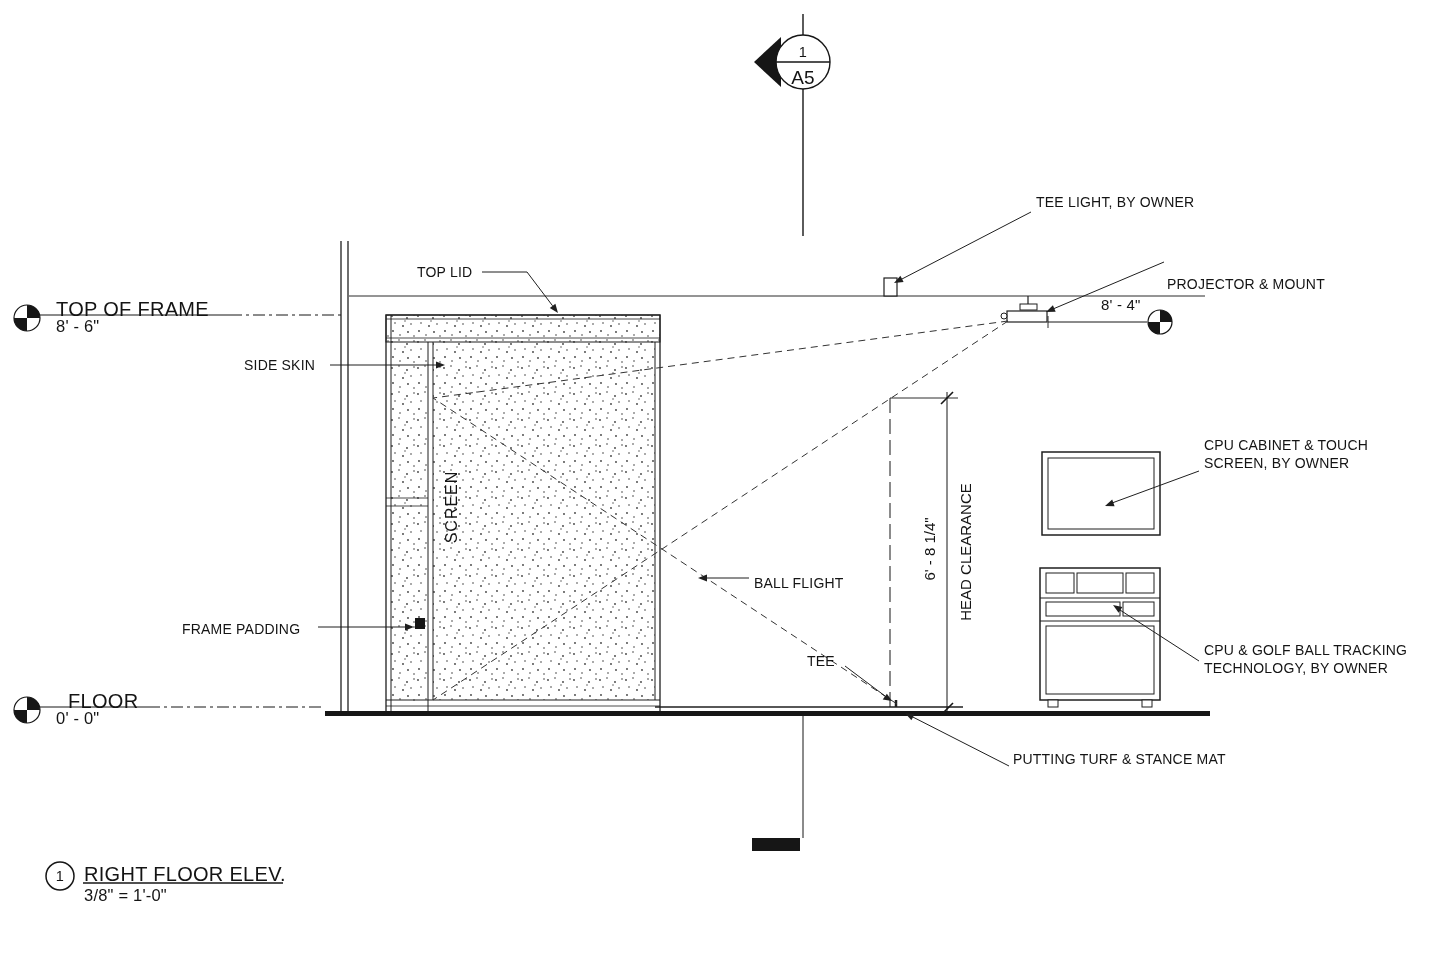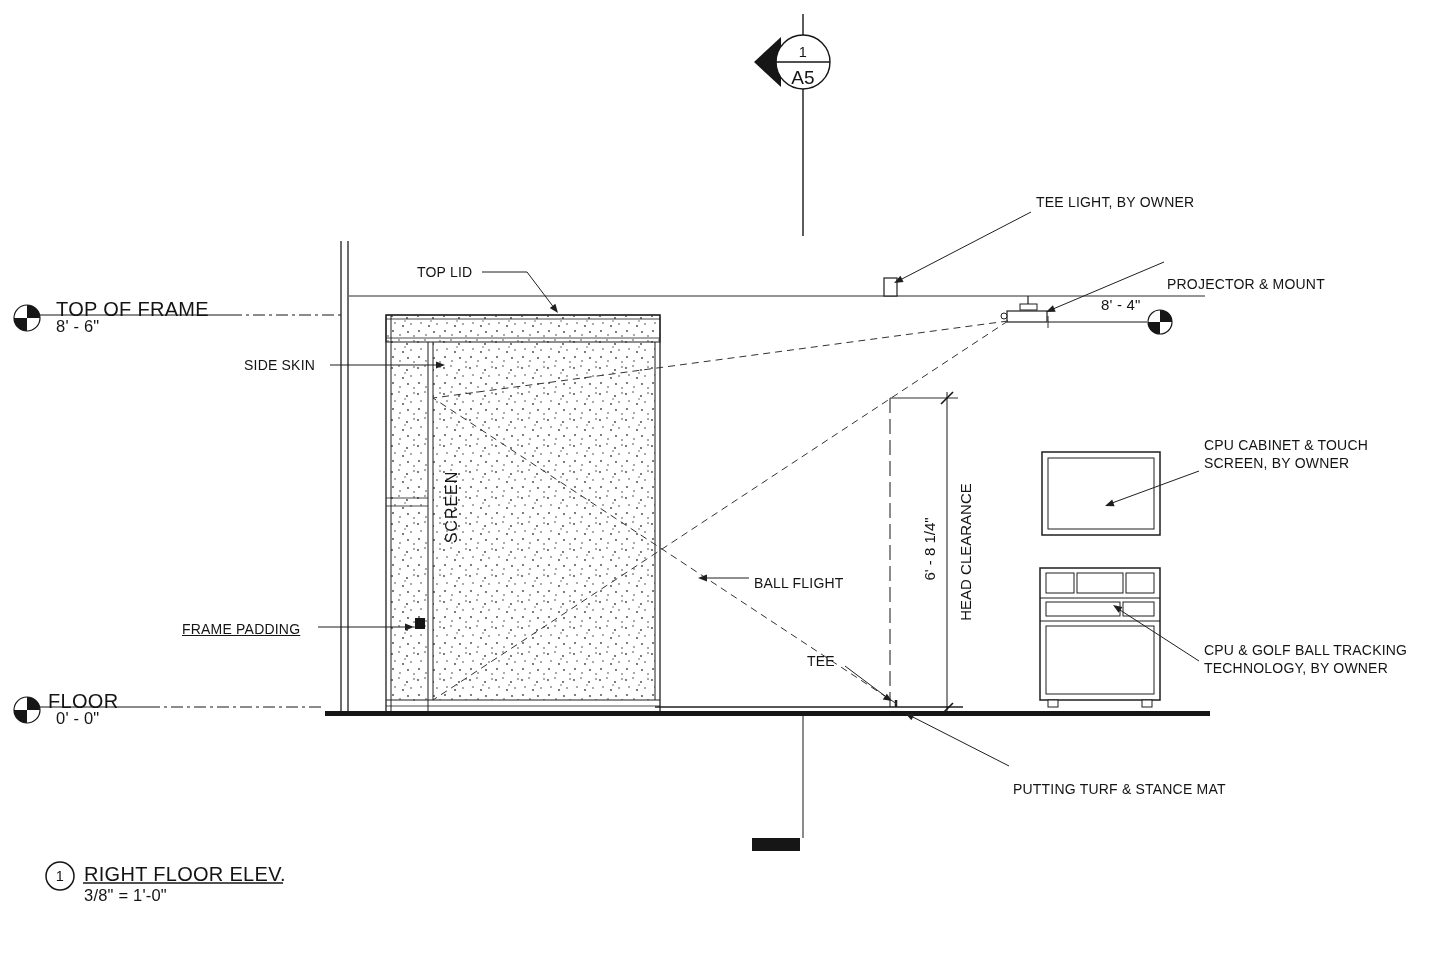--- a/index.html
+++ b/index.html
@@ -194,30 +194,30 @@
       <circle cx="60" cy="876" r="14" stroke-width="1.5" fill="#ffffff"></circle>
       <line x1="83" y1="883" x2="283" y2="883" stroke-width="1.4"></line>
     </g>
   </svg>
 
   <div class="lbl ctr" style="left:783px; top:44px; width:40px; font-size:14.5px;">1</div>
   <div class="lbl ctr" style="left:783px; top:67px; width:40px; font-size:19px;">A5</div>
 
   <div class="lbl big" style="left:56px; top:292px;">TOP OF FRAME</div>
   <div class="lbl med" style="left:56px; top:317px;">8' - 6"</div>
-  <div class="lbl big" style="left:48px; top:684px;">FLOOR</div>
+  <div class="lbl big" style="left:68px; top:684px;">FLOOR</div>
   <div class="lbl med" style="left:56px; top:709px;">0' - 0"</div>
 
   <div class="lbl" style="left:417px; top:264px;">TOP LID</div>
   <div class="lbl" style="left:244px; top:357px;">SIDE SKIN</div>
   <div class="vlbl screen" style="left:452px; top:507px;">SCREEN</div>
-  <div class="lbl" style="left:182px; top:621px;text-decoration:underline;">FRAME PADDING</div>
+  <div class="lbl" style="left:182px; top:621px;">FRAME PADDING</div>
   <div class="lbl" style="left:754px; top:575px;">BALL FLIGHT</div>
   <div class="lbl" style="left:807px; top:653px;">TEE</div>
-  <div class="lbl" style="left:1013px; top:781px;">PUTTING TURF &amp; STANCE  MAT</div>
+  <div class="lbl" style="left:1013px; top:751px;">PUTTING TURF &amp; STANCE  MAT</div>
   <div class="lbl" style="left:1036px; top:194px;">TEE LIGHT, BY OWNER</div>
   <div class="lbl" style="left:1167px; top:248px;margin-top:28px;">PROJECTOR &amp; MOUNT</div>
   <div class="lbl" style="left:1204px; top:437px;">CPU CABINET &amp; TOUCH</div>
   <div class="lbl" style="left:1204px; top:455px;">SCREEN, BY OWNER</div>
   <div class="lbl" style="left:1204px; top:642px;">CPU &amp; GOLF BALL TRACKING</div>
   <div class="lbl" style="left:1204px; top:660px;">TECHNOLOGY, BY OWNER</div>
 
   <div class="lbl" style="left:1101px; top:296px; font-size:15px;">8' - 4"</div>
   <div class="vlbl" style="left:929px; top:549px;">6' - 8 1/4"</div>
   <div class="vlbl" style="left:965px; top:552px;">HEAD CLEARANCE</div>

